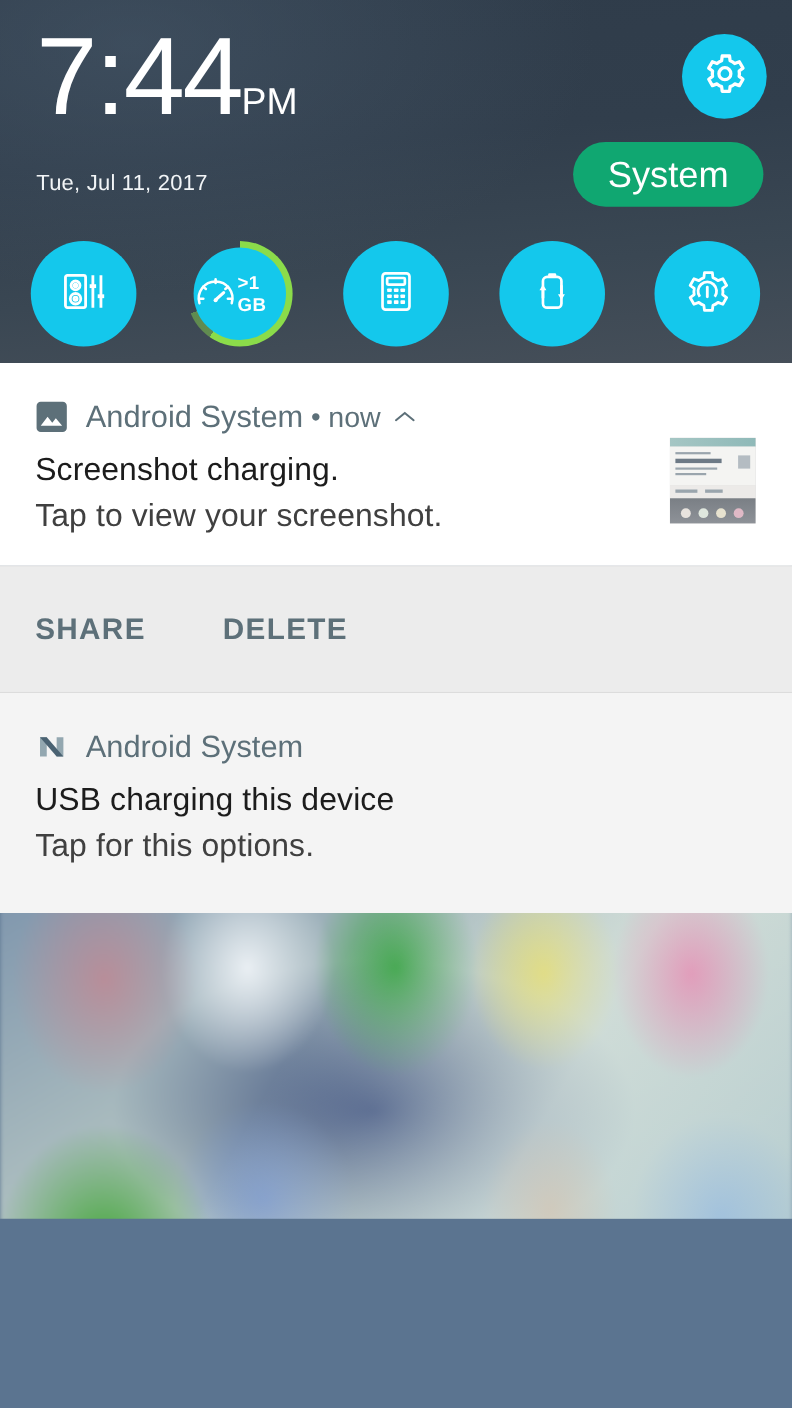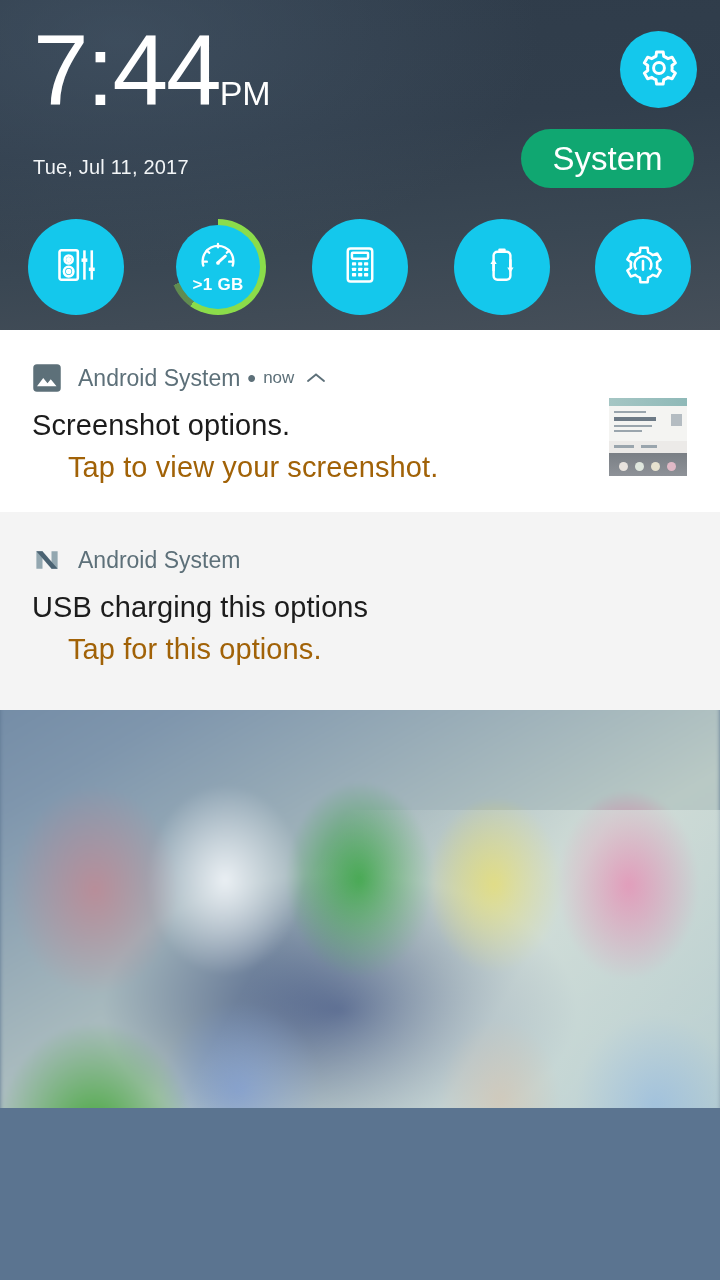--- a/index.html
+++ b/index.html
@@ -75,42 +75,42 @@
   .qs-tile.t4 { left:595px; }
 
   .boost-wrap { position:absolute; left:170px; top:0; width:96px; height:96px; }
   .boost-ring {
     position:absolute; inset:0; border-radius:50%;
     background:conic-gradient(from 0deg, #8bdc4a 0deg 215deg, rgba(139,220,74,.45) 215deg 248deg, rgba(20,200,236,0) 248deg 360deg);
   }
   .boost-core {
     position:absolute; left:6px; top:6px; width:84px; height:84px;
     border-radius:50%; background:#14c8ec;
-    display:flex; flex-direction:column; align-items:center; justify-content:center;
+    display:flex; flex-direction:row; align-items:center; justify-content:center;
   }
   .boost-label { color:#ffffff; font-size:17px; font-weight:700; letter-spacing:.3px; margin-top:1px; }
 
   
   .shade { position:absolute; left:0; top:330px; width:720px; }
 
   .notif-card { background:#fafafa; position:relative; }
   .notif-card.white { background:#ffffff; }
 
   .notif-header { display:flex; align-items:center; padding:33px 0 0 32px; }
   .app-icon { width:30px; height:30px; flex:0 0 30px; margin-right:16px; }
-  .notif-app-name { color:#5d7079; font-size:23px; }
+  .notif-app-name { color:#5d7079; font-size:28px; }
   .notif-sep { color:#5d7079; font-size:25px; margin:0 7px; }
-  .notif-time { color:#5d7079; font-size:17px; }
+  .notif-time { color:#5d7079; font-size:26px; }
   .chevron { margin-left:11px; display:inline-flex; }
 
   .notif-title {
     color:#1c1c1c; font-size:29px; padding:16px 0 0 32px; letter-spacing:.1px;
   }
   .notif-body {
-    color:#a16207; font-size:29px; padding:9px 0 0 32px; letter-spacing:.1px;margin-left:36px;
+    color:#404040; font-size:29px; padding:9px 0 0 32px; letter-spacing:.1px;
   }
 
   .thumb {
     position:absolute; right:33px; top:68px; width:78px; height:78px;
     overflow:hidden; background:#d8d8d8;
   }
   .thumb-top { height:8px; background:linear-gradient(90deg,#a5c6c4,#8fb9b8); }
   .thumb-card { height:35px; background:#f4f4f2; position:relative; }
   .thumb-line { position:absolute; left:5px; height:2px; background:#9aa5ad; }
   .thumb-line.l1 { top:5px; width:32px; }
@@ -266,21 +266,21 @@
         <span class="notif-app-name">Android System</span>
         <span class="notif-sep">•</span>
         <span class="notif-time">now</span>
         <span class="chevron">
           <svg width="22" height="14" viewBox="0 0 22 14" fill="none" stroke="#5d7079" stroke-width="1.9" stroke-linecap="round">
             <polyline points="3,10 11,3.5 19,10"></polyline>
           </svg>
         </span>
       </div>
 
-      <div class="notif-title">Screenshot options.</div>
+      <div class="notif-title">Screenshot charging.</div>
       <div class="notif-body">Tap to view your screenshot.</div>
 
       <div class="thumb">
         <div class="thumb-top"></div>
         <div class="thumb-card">
           <div class="thumb-line l1"></div>
           <div class="thumb-line l2"></div>
           <div class="thumb-line l3"></div>
           <div class="thumb-line l4"></div>
           <div class="thumb-sq"></div>
@@ -291,30 +291,34 @@
         </div>
         <div class="thumb-bottom">
           <div class="thumb-dot" style="left:10px;background:#e8e3de;"></div>
           <div class="thumb-dot" style="left:26px;background:#dfe7de;"></div>
           <div class="thumb-dot" style="left:42px;background:#e7e2cf;"></div>
           <div class="thumb-dot" style="left:58px;background:#e0b9c6;"></div>
         </div>
       </div>
     </div>
 
+    <div class="actions">
+      <span class="action-btn share">SHARE</span>
+      <span class="action-btn delete">DELETE</span>
+    </div>
 
     <div class="notif-card second">
       <div class="notif-header">
         <span class="app-icon">
           <svg width="30" height="30" viewBox="0 0 24 24">
             <polygon points="3.5,5 8.4,5 8.4,19 3.5,19" fill="#93a7b0"></polygon>
             <polygon points="15.6,5 20.5,5 20.5,19 15.6,19" fill="#93a7b0"></polygon>
             <polygon points="3.5,5 8.4,5 20.5,19 15.6,19" fill="#4a6272"></polygon>
           </svg>
         </span>
         <span class="notif-app-name">Android System</span>
       </div>
-      <div class="notif-title">USB charging this options</div>
+      <div class="notif-title">USB charging this device</div>
       <div class="notif-body">Tap for this options.</div>
     </div>
 
   </div>
 </div>
 
 </body></html>

